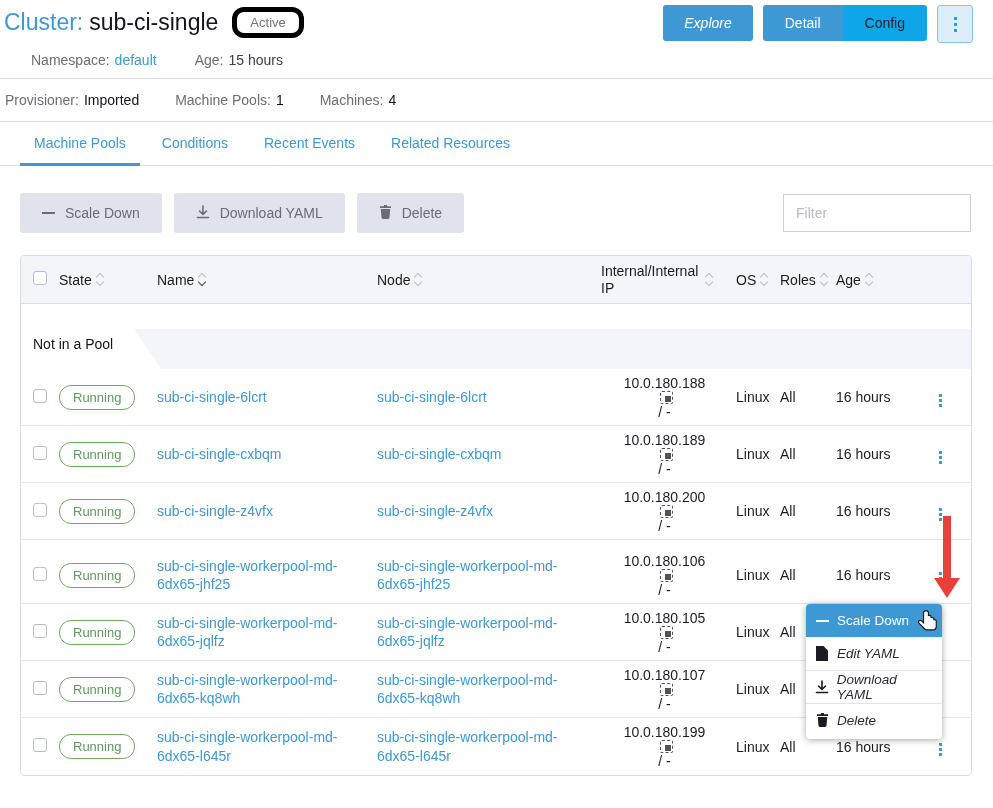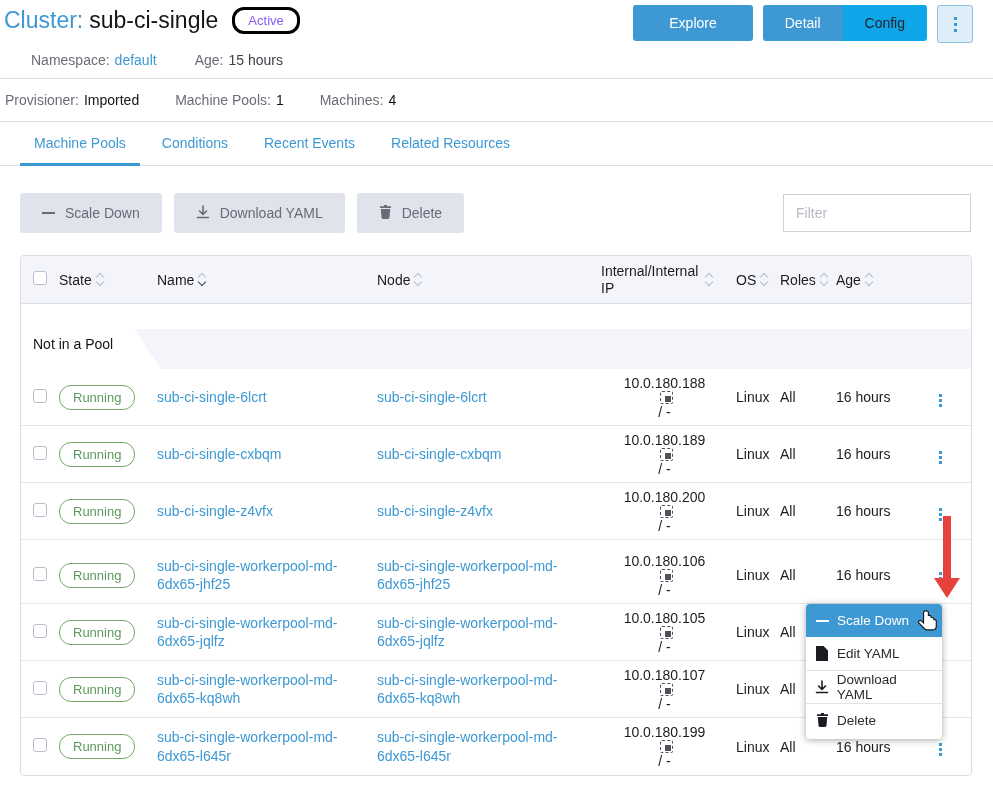--- a/index.html
+++ b/index.html
@@ -11,26 +11,26 @@
   a { text-decoration: none; }
   button { font-family: inherit; cursor: pointer; }
 
   
   .hdr { padding: 5px 20px 10px 4px; border-bottom: 1px solid #dcdee7; }
   .hdr-row1 { display: flex; align-items: flex-start; justify-content: space-between; }
   .title-wrap { display: flex; align-items: center; gap: 6px; padding-top: 2px; }
   .title-label { font-size: 23px; color: #3d98d3; }
   .title-name  { font-size: 23px; color: #141419; }
   .badge-pill {
-    margin-left: 8px; border: 3px solid #000000; color: #8b5cf6;
+    margin-left: 8px; border: 5px solid #000000; color: #737373;
     border-radius: 12px; padding: 3px 13px; font-size: 13px;
   }
   .hdr-actions { display: flex; align-items: flex-start; gap: 10px; }
   .btn { border: none; border-radius: 3px; font-size: 14px; height: 36px; }
-  .btn-primary { background: #3d98d3; color: #fff; padding: 0 36px; }
+  .btn-primary { background: #3d98d3; color: #fff; padding: 0 21px; font-style: italic; }
   .seg { display: flex; }
   .seg button { height: 36px; border: none; font-size: 14px; padding: 0 22px; }
   .seg .seg-a { background: #3d98d3; color: #fff; border-radius: 3px 0 0 3px; }
   .seg .seg-b { background: #0ea5e9; color: #23252c; border-radius: 0 3px 3px 0; }
   .kebab-btn {
     width: 36px; height: 38px; background: #ddeef8; border: 1px solid #8ec1e3;
     border-radius: 3px; display: flex; flex-direction: column; gap: 3px;
     align-items: center; justify-content: center;
   }
   .kebab-btn i { width: 3px; height: 3px; background: #3d98d3; display: block; }
@@ -106,21 +106,21 @@
            cursor: pointer; padding: 4px; }
   .kebab i { width: 3px; height: 3px; background: #3d98d3; display: block; }
 
   
   .menu { position: absolute; left: 806px; top: 604px; width: 136px; background: #fff;
           border-radius: 4px; box-shadow: 0 1px 7px rgba(0,0,0,.35); z-index: 50; padding-bottom: 3px; }
   .menu-item { height: 33px; display: flex; align-items: center; gap: 7px; padding: 0 8px;
                font-size: 13.5px; color: #2a2b31; cursor: pointer; position: relative; }
   .menu-item .mi { width: 16px; display: flex; justify-content: center; }
   .menu-item.hl { background: #3d98d3; color: #fff; border-radius: 4px 4px 0 0; }
-  .menu-item + .menu-item { border-top: 1px solid #e3e4e9; }
+  .menu-item + .menu-item { border-top: 1px solid #e3e4e9; font-style: italic; }
   .menu-item.hl + .menu-item { border-top: none; }
   .hand { position: absolute; right: 2px; top: 5px; }
 
   
   .arrow { position: absolute; left: 934px; top: 516px; width: 26px; height: 84px;
            z-index: 60; pointer-events: none; }
   .arrow .shaft { position: absolute; left: 9px; top: 0; width: 8px; height: 62px; background: #e8413c; }
   .arrow .head { position: absolute; left: 0; top: 62px; width: 0; height: 0;
            border-left: 13px solid transparent; border-right: 13px solid transparent;
            border-top: 20px solid #e8413c; }

